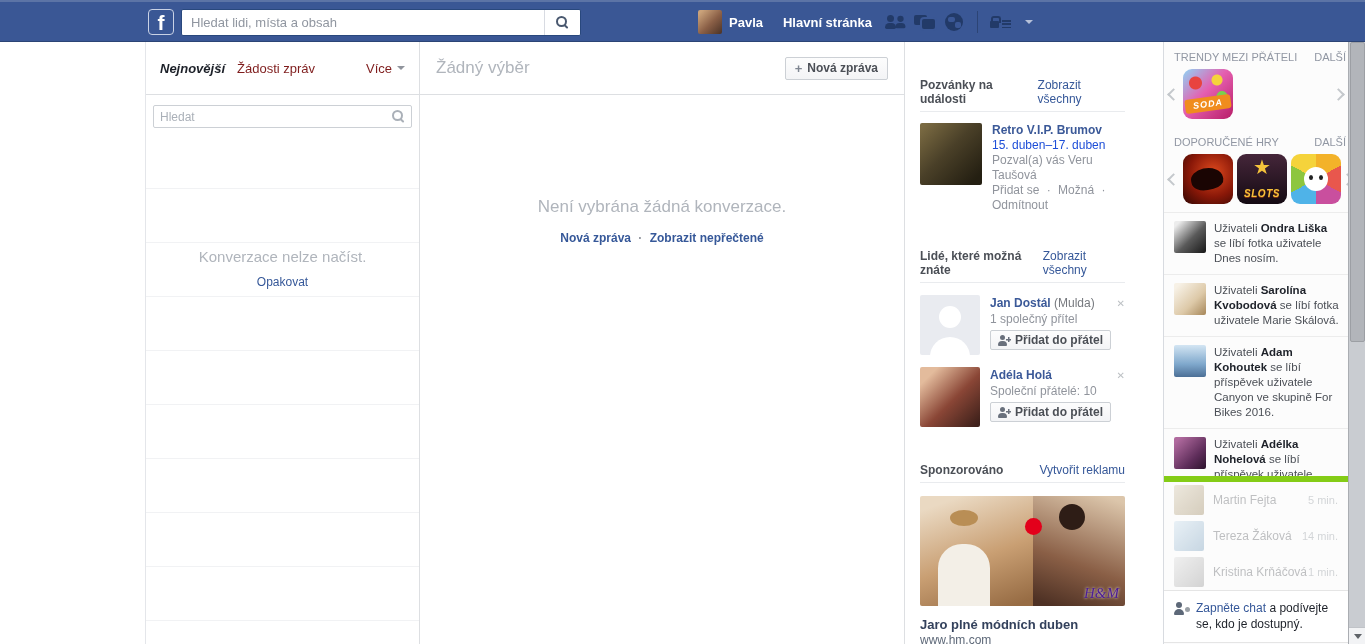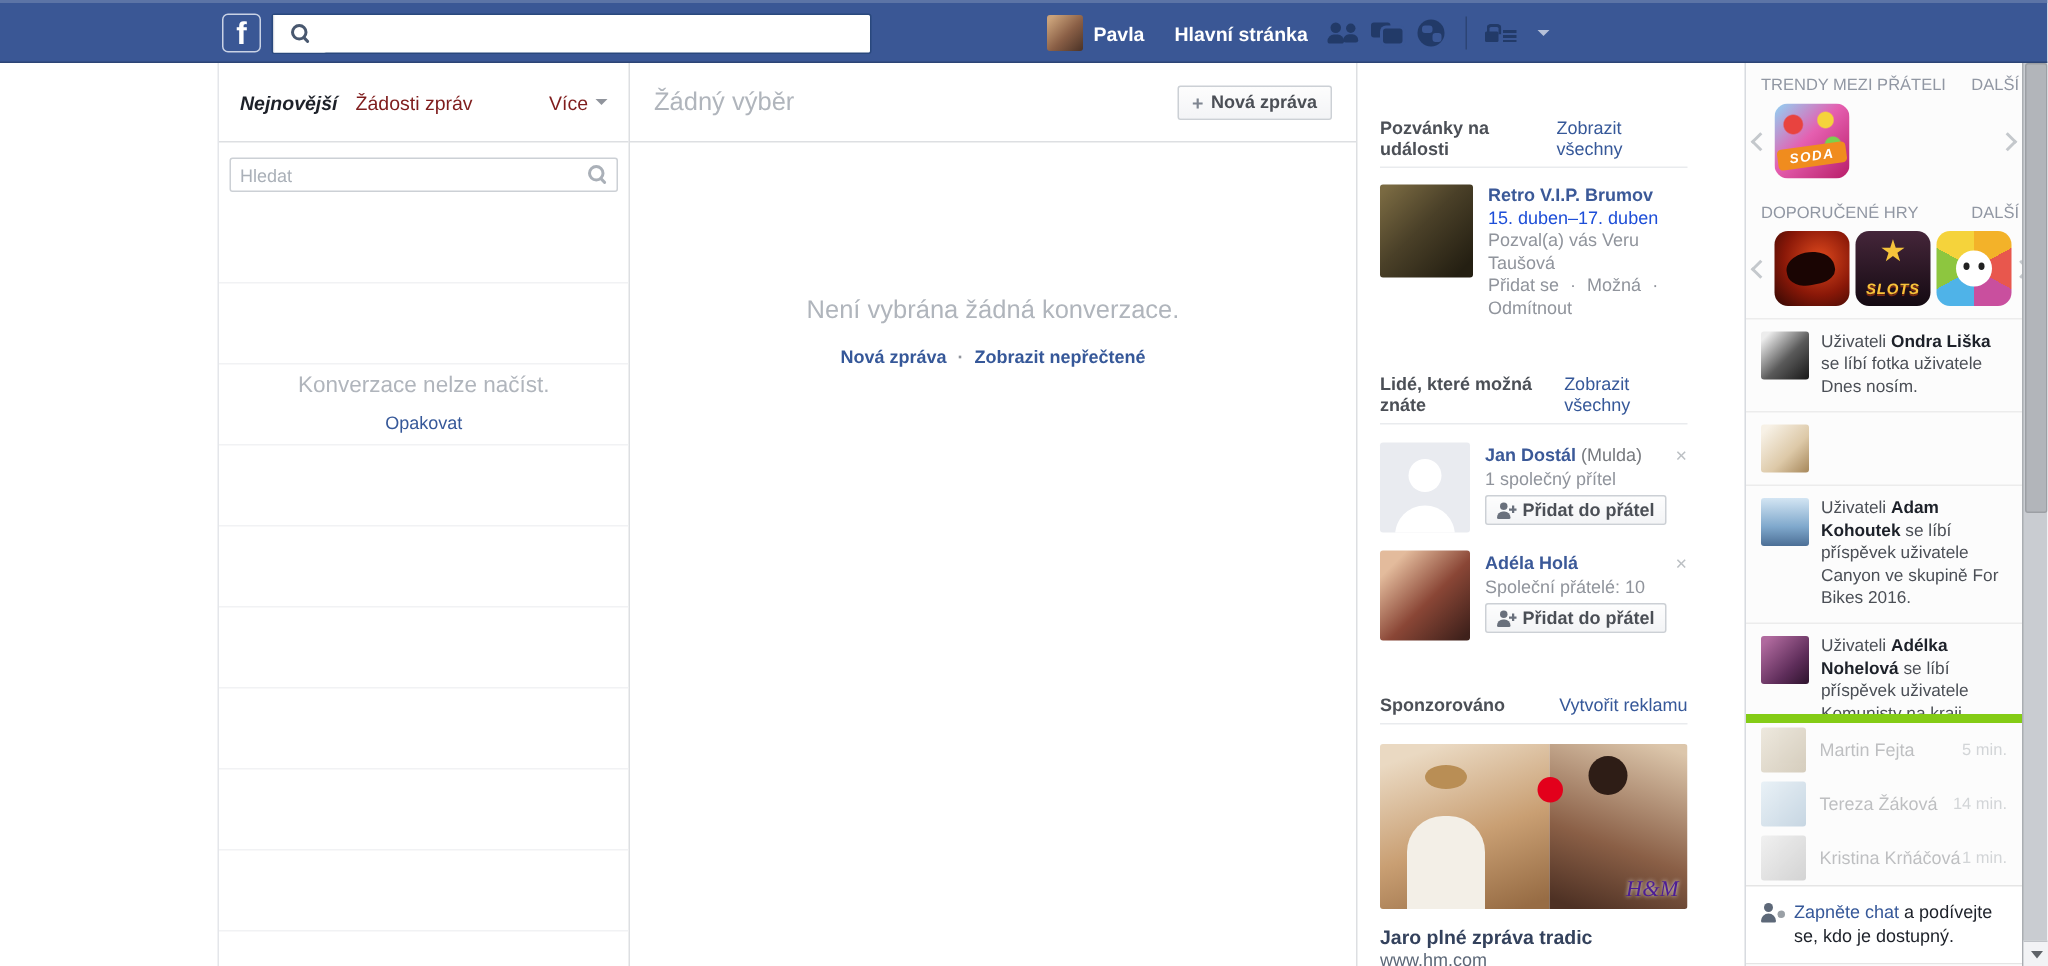--- a/index.html
+++ b/index.html
@@ -238,20 +238,21 @@
     border-top:5px solid #5f6368; }
 </style>
 </head>
 <body>
 
 <div class="navbar">
   <div class="fb-logo">
     <span>f</span>
   </div>
   <div class="nav-search">
+    <input type="text" placeholder="Hledat lidi, místa a obsah" style="">
     <div class="nav-search-btn">
       <span class="mag"></span>
     </div>
   </div>
   <div class="nav-right">
     <div class="nav-item">
       <span class="avatar-s"></span>
       <span class="nav-label">Pavla</span>
     </div>
     <div class="nav-item">
@@ -399,21 +400,21 @@
     <div class="sec-header">
       <span class="sec-title">Sponzorováno</span>
       <a class="sec-link">Vytvořit reklamu</a>
     </div>
     <div class="ad-img">
       <div class="ad-left"></div>
       <div class="ad-right"></div>
       <div class="ad-price-dot"></div>
       <div class="ad-brand">H&amp;M</div>
     </div>
-    <div class="ad-headline">Jaro plné zpráva tradic</div>
+    <div class="ad-headline">Jaro plné módních duben</div>
     <div class="ad-domain">www.hm.com</div>
 
   </div>
 </div>
 
 <div class="ticker">
 
   <div class="tk-header">
     <span>TRENDY MEZI PŘÁTELI</span>
     <span class="tk-more">DALŠÍ</span>
@@ -443,20 +444,21 @@
     <span class="chev chev-r"></span>
   </div>
 
   <div class="stories">
     <div class="story">
       <span class="story-av av-ondra"></span>
       <span class="story-text"><span>Uživateli </span><b>Ondra Liška</b><span> se líbí fotka uživatele Dnes nosím.</span></span>
     </div>
     <div class="story">
       <span class="story-av av-sarolina"></span>
+      <span class="story-text"><span>Uživateli </span><b>Sarolína Kvobodová</b><span> se líbí fotka uživatele Marie Skálová.</span></span>
     </div>
     <div class="story">
       <span class="story-av av-adam"></span>
       <span class="story-text"><span>Uživateli </span><b>Adam Kohoutek</b><span> se líbí příspěvek uživatele Canyon ve skupině For Bikes 2016.</span></span>
     </div>
     <div class="story">
       <span class="story-av av-adelka"></span>
       <span class="story-text"><span>Uživateli </span><b>Adélka Nohelová</b><span> se líbí příspěvek uživatele Komunisty na kraji nechceme.</span></span>
     </div>
 

